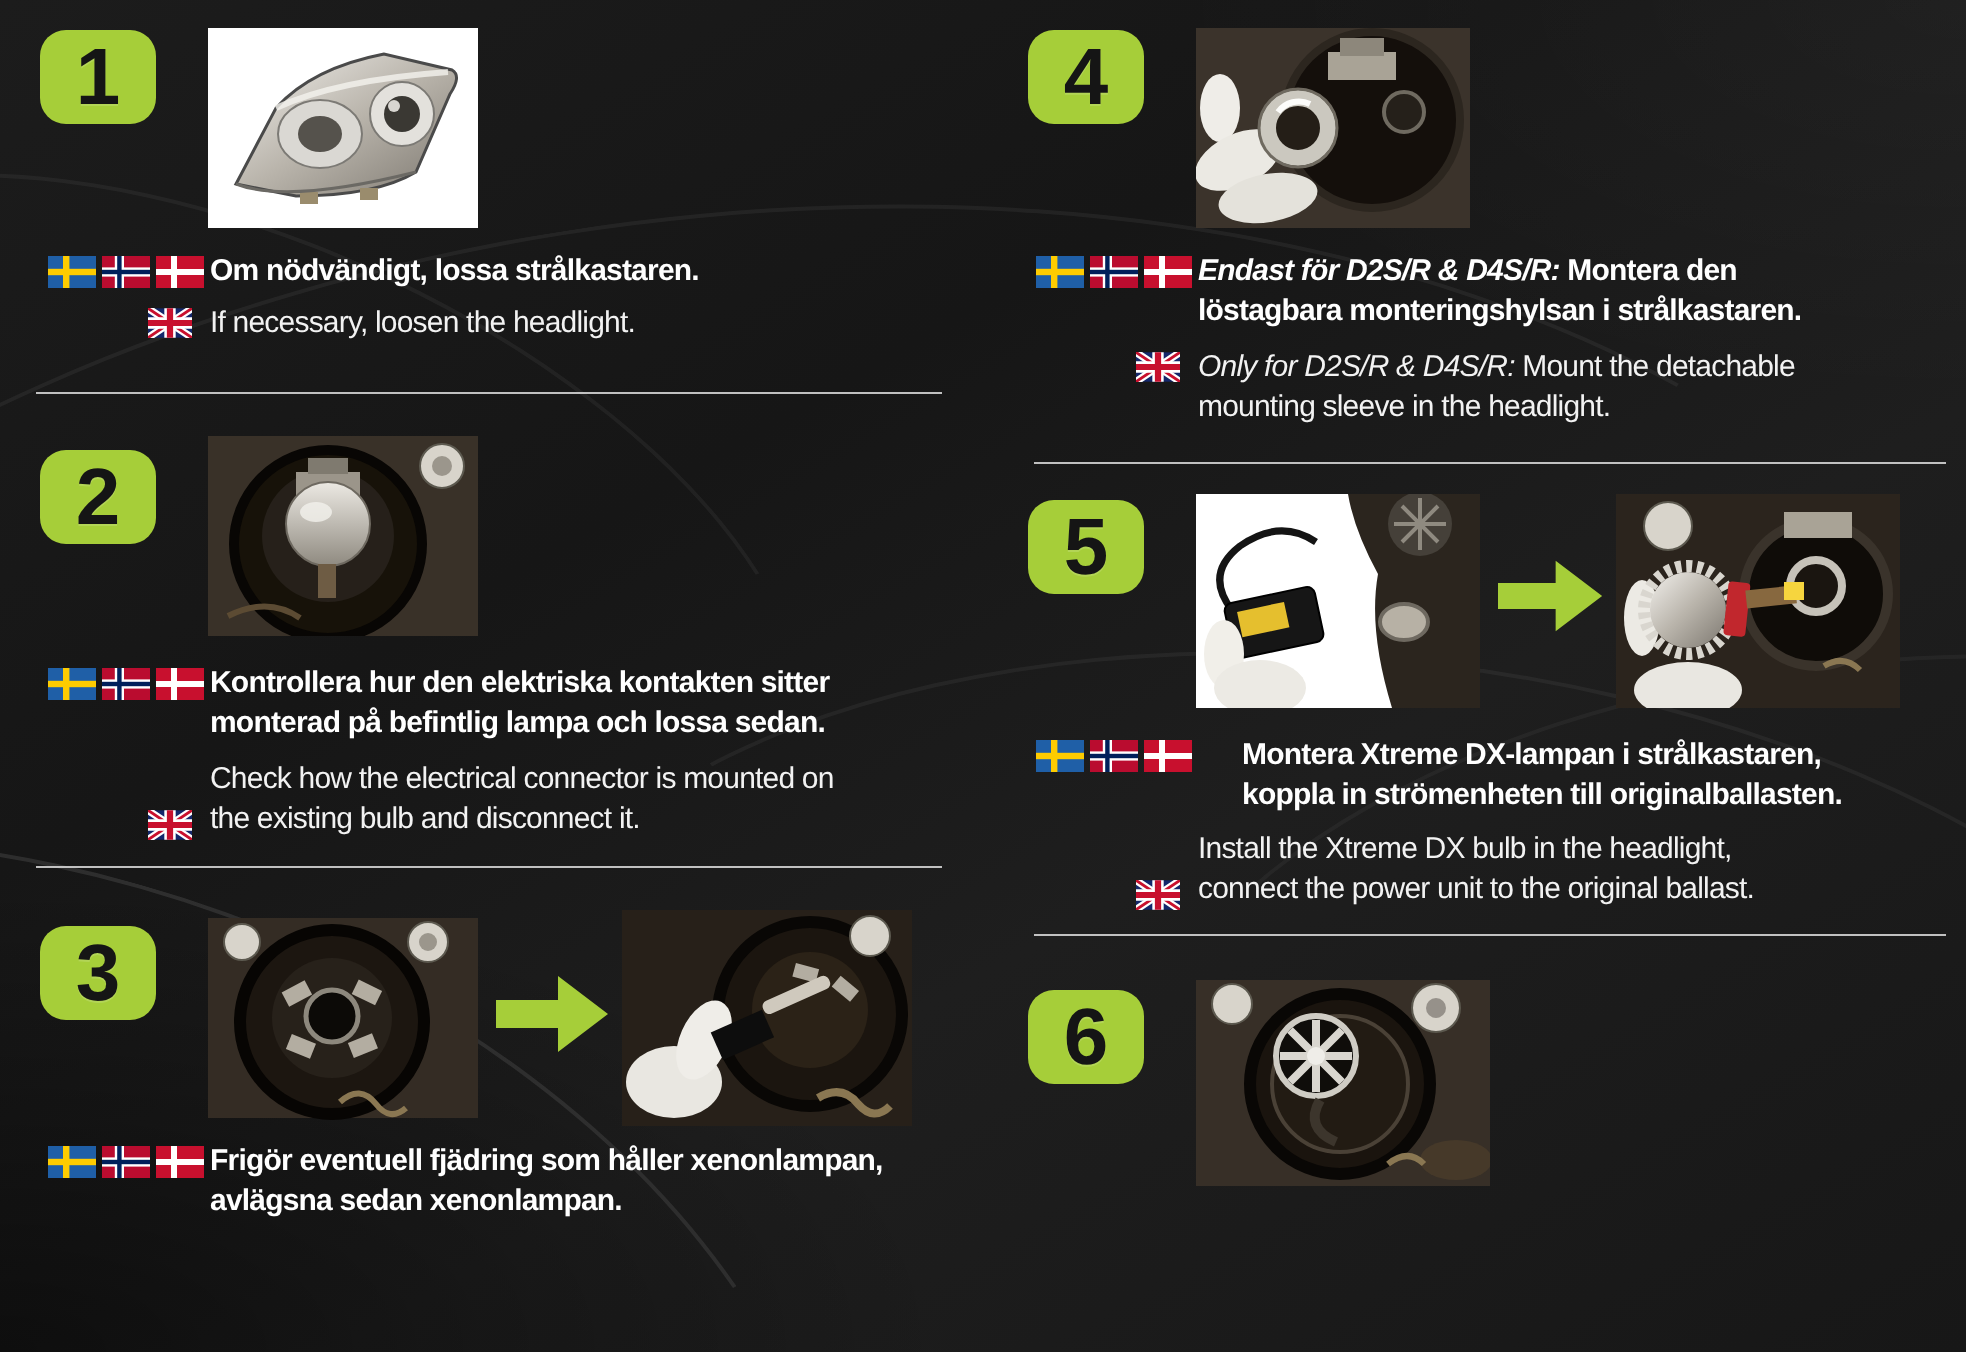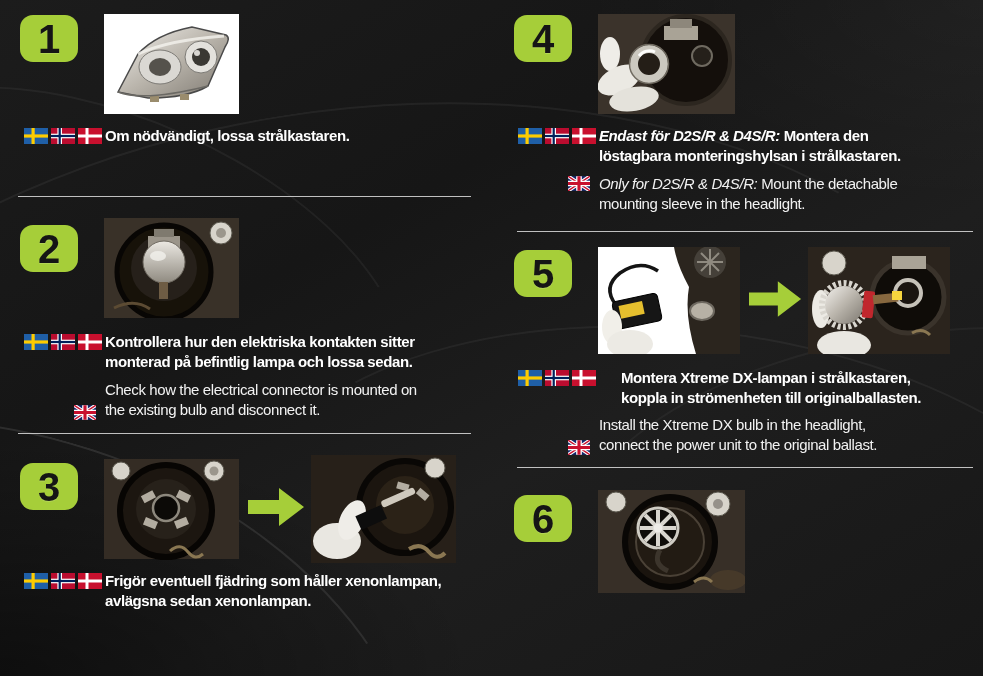--- a/index.html
+++ b/index.html
@@ -251,20 +251,26 @@
           </svg>
           <svg class="flag" width="24" height="16">
             <use href="#flag-no"></use>
           </svg>
           <svg class="flag" width="24" height="16">
             <use href="#flag-dk"></use>
           </svg>
         </span>
       <p class="sv-text"><span>Om nödvändigt, lossa strålkastaren.</span></p>
     </div>
+    <div class="en-row" style="margin-top:6px;">
+      <svg class="flag uk" width="22" height="15">
+          <use href="#flag-uk"></use>
+        </svg>
+      <p class="en-text"><span>If necessary, loosen the headlight.</span></p>
+    </div>
   </section>
 
   <section class="step" style="left:20px;top:218px;width:460px;">
     <div class="media-row">
       <div class="badge" style="margin-top:7px;">2</div>
       <figure class="photo">
           <svg width="135" height="100">
             <use href="#ph-bulbcap"></use>
           </svg>
         </figure>

